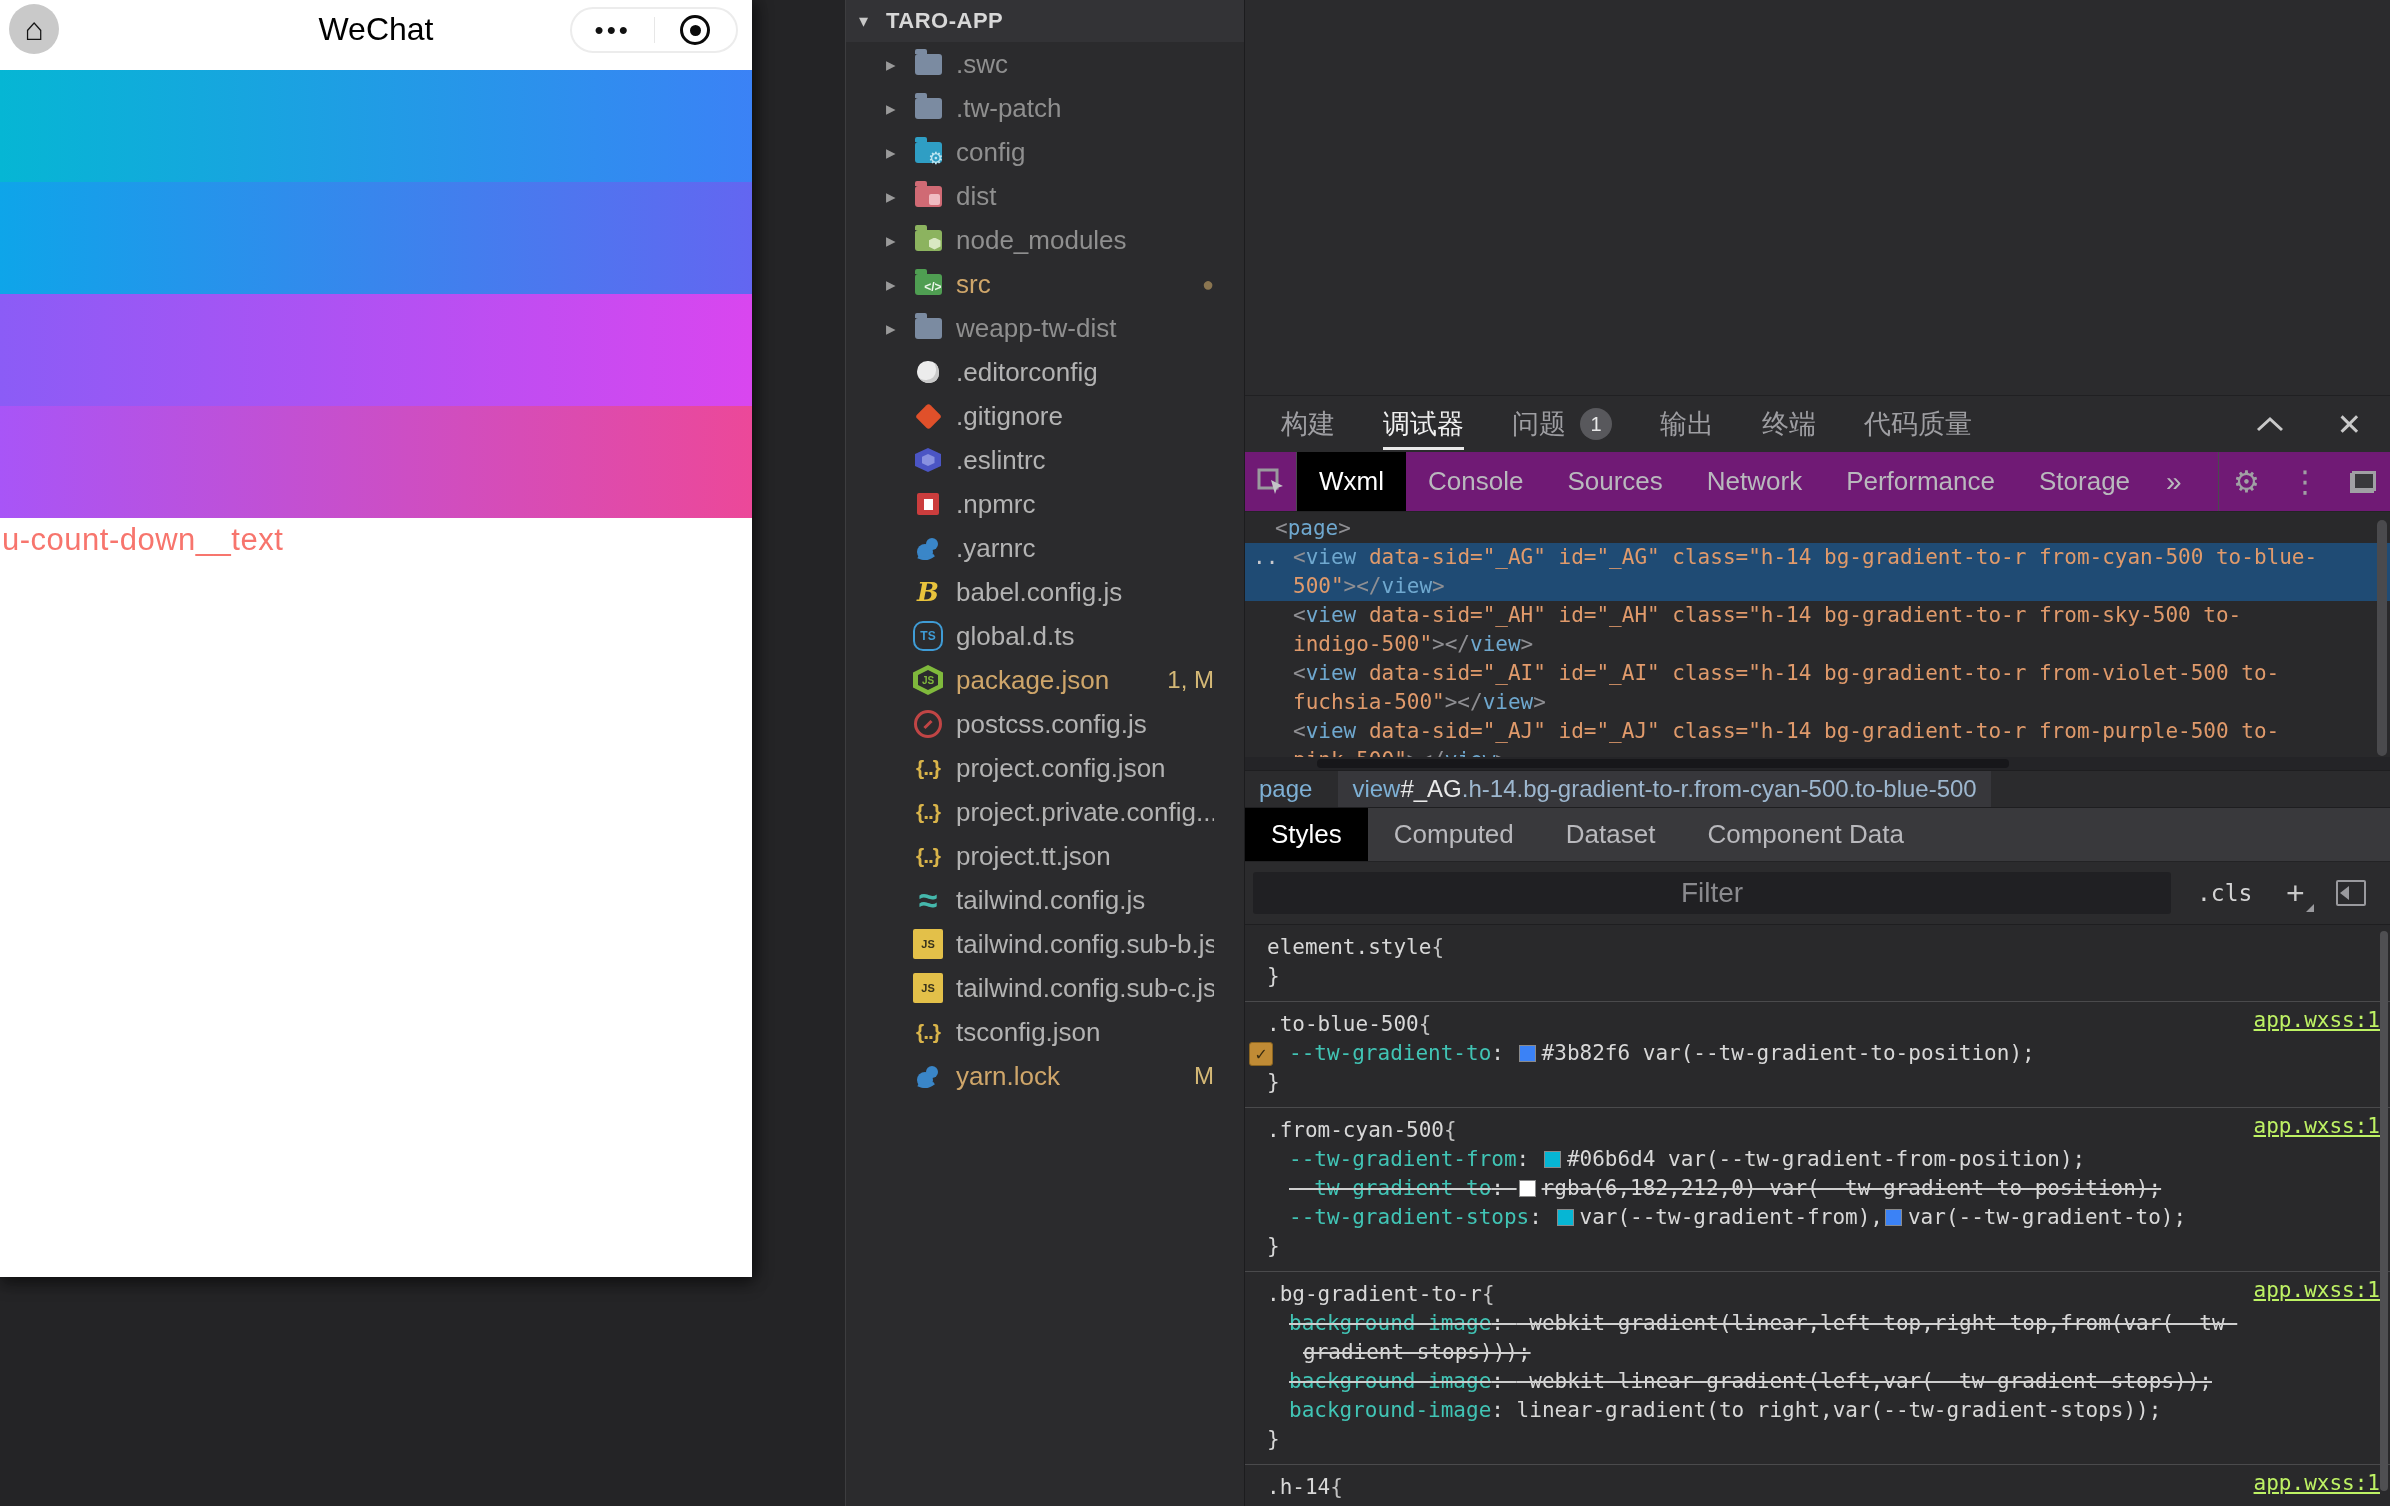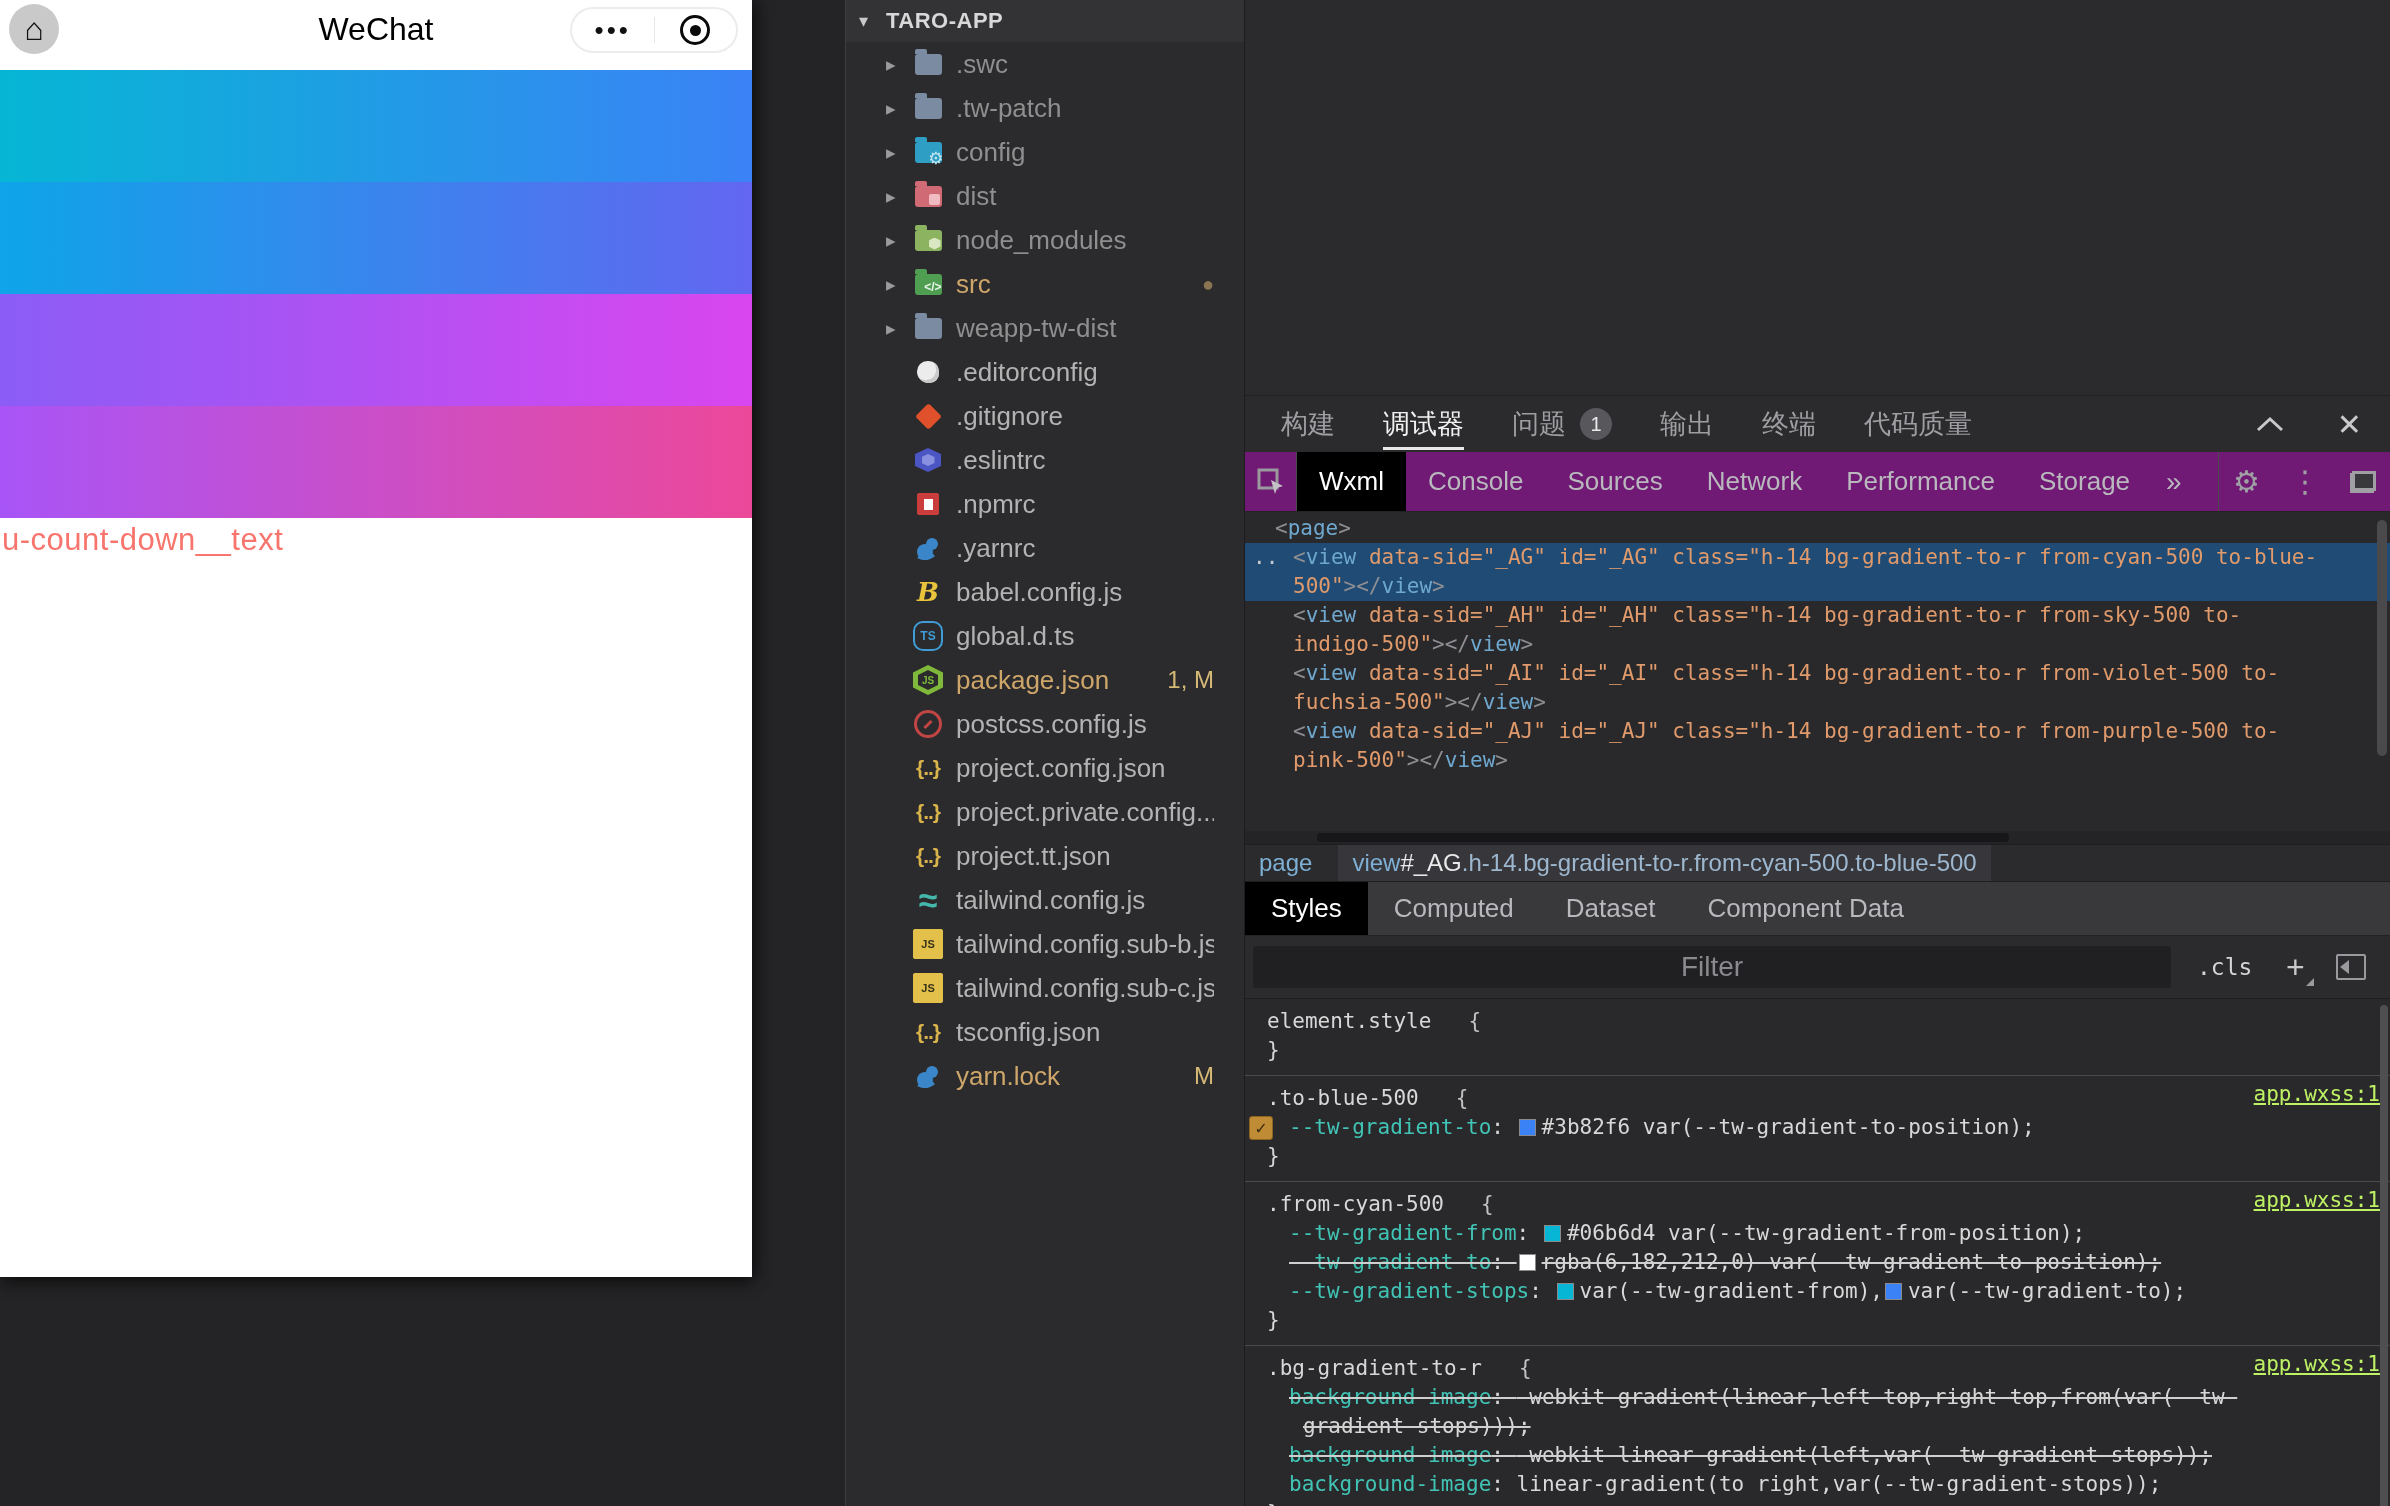--- a/index.html
+++ b/index.html
@@ -102,21 +102,21 @@
   .dt-inspect { width:52px; display:flex; align-items:center; justify-content:center; border-right:1px solid #4a4a4d; }
   .dt-tab { padding:0 22px; font-size:26px; color:#b9b9bd; display:flex; align-items:center; }
   .dt-tab.active { background:#000; color:#fff; }
   .dt-more { padding:0 14px; font-size:28px; color:#b9b9bd; display:flex; align-items:center; }
   .dt-right { margin-left:auto; display:flex; align-items:center; border-left:1px solid #4a4a4d; padding:0 14px; gap:30px; }
   .dt-icon { color:#a0a0a4; font-size:30px; display:flex; align-items:center; }
   .stack-icon { width:26px; height:22px; position:relative; }
   .stack-icon::before { content:""; position:absolute; left:0; bottom:0; width:18px; height:14px; border:3px solid #a0a0a4; }
   .stack-icon::after { content:""; position:absolute; right:0; top:0; width:18px; height:14px; border:3px solid #a0a0a4; background:#39393c; }
 
-  .code-area { position:relative; height:332px; background:#29292b; overflow:hidden;
+  .code-area { position:relative; height:258px; background:#29292b; overflow:hidden;
                font-family:"DejaVu Sans Mono", monospace; font-size:21px; padding-top:2px; }
   .code-line { position:relative; height:29px; line-height:29px; padding-left:48px; white-space:pre; }
   .code-line.page { padding-left:30px; }
   .code-line.sel { background:#1f4b74; }
   .code-line .gutter { position:absolute; left:8px; top:0; color:#c9c9cd; }
   .t-p { color:#8f8f93; } .t-tag { color:#6fa8cf; } .t-attr { color:#e09a6b; }
   .vscroll { position:absolute; right:3px; top:8px; width:10px; height:236px; background:#4a4a4d; border-radius:5px; }
   .hscroll { position:absolute; left:0; bottom:0; height:13px; width:100%; background:#242427; }
   .hscroll .thumb { position:absolute; left:72px; top:2px; width:692px; height:9px; background:#17171a; border-radius:4px; }
 
@@ -141,21 +141,21 @@
                      border-bottom:8px solid #9a9a9e; }
   .pane-toggle { margin-left:24px; width:30px; height:26px; border:2px solid #9a9a9e; border-radius:2px;
                  display:flex; align-items:center; justify-content:flex-start; padding-left:2px; }
   .pane-toggle::before { content:""; border-top:7px solid transparent; border-bottom:7px solid transparent;
                          border-right:9px solid #9a9a9e; }
 
   .styles-content { position:relative; height:581px; background:#29292b; overflow:hidden;
                     font-family:"DejaVu Sans Mono", monospace; font-size:21px; }
   .rule { position:relative; padding:8px 40px 10px 22px; border-bottom:1px solid #4a4a4c; }
   .rule-line { line-height:29px; min-height:29px; color:#d8d8d8; }
-  .rule-head { display:flex;gap:37px; }
+  .rule-head { display:flex; }
   .selector { color:#d8d8d8; } .brace { color:#c2c2c2; }
   .wxss-link { position:absolute; right:10px; top:4px; color:#bef264; text-decoration:underline; line-height:29px; }
   .prop { position:relative; line-height:29px; padding-left:36px; text-indent:-14px; overflow-wrap:anywhere; }
   .prop .pname { color:#41c4b5; }
   .prop .pval, .prop .pcolon { color:#d8d8d8; }
   .prop.struck .pname, .prop.struck .pval, .prop.struck .pcolon { text-decoration:line-through; text-decoration-color:#cfcfcf; }
   .prop .swatch { display:inline-block; width:17px; height:17px; margin:0 6px 0 2px; border:1px solid #8a8a8a;
                   vertical-align:-2px; text-indent:0; }
   .prop.has-cb { padding-left:36px; }
   .cb { position:absolute; left:-18px; top:3px; width:24px; height:24px; background:#c08b35; border:1px solid #8a6420;

